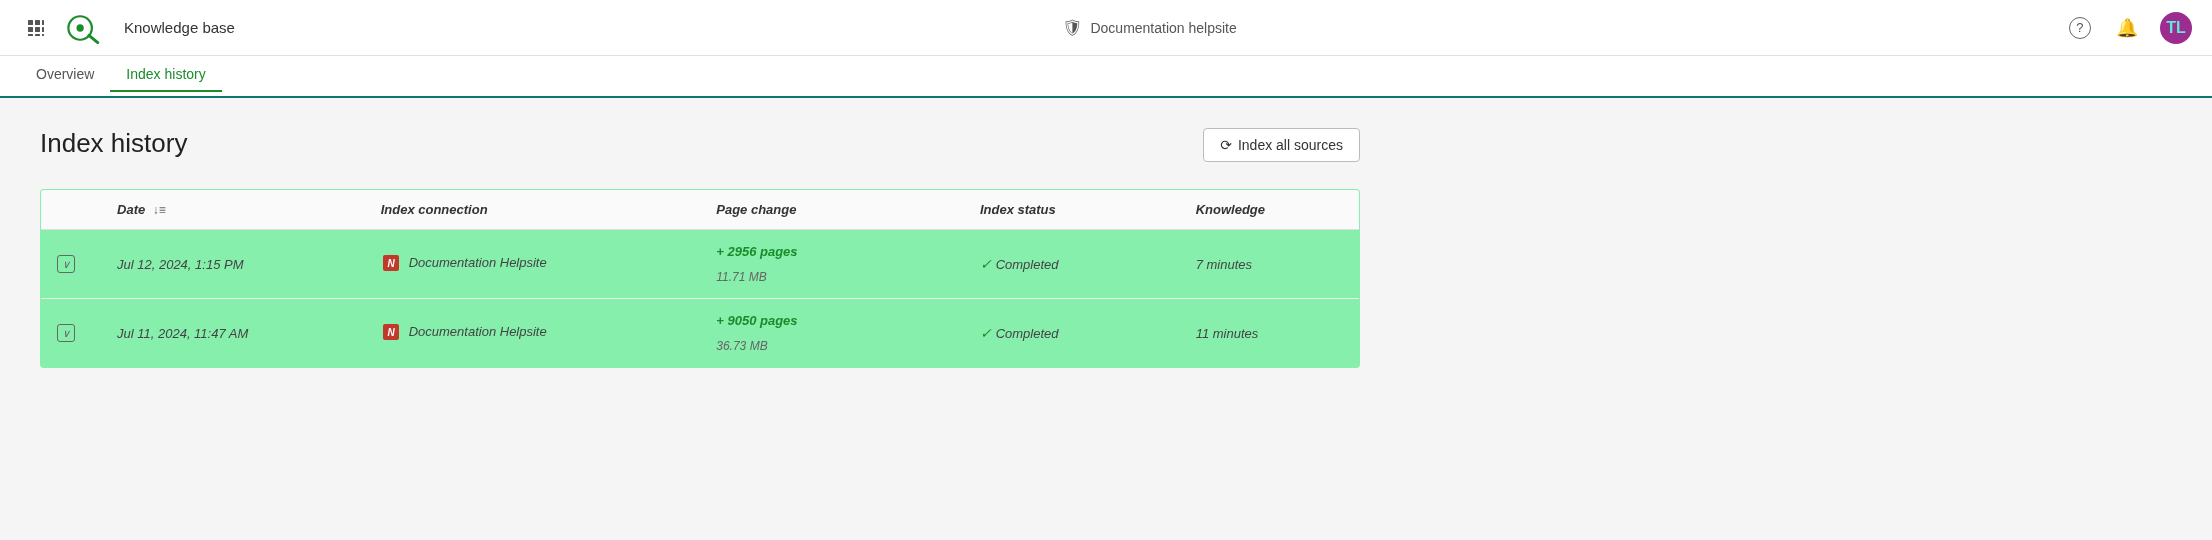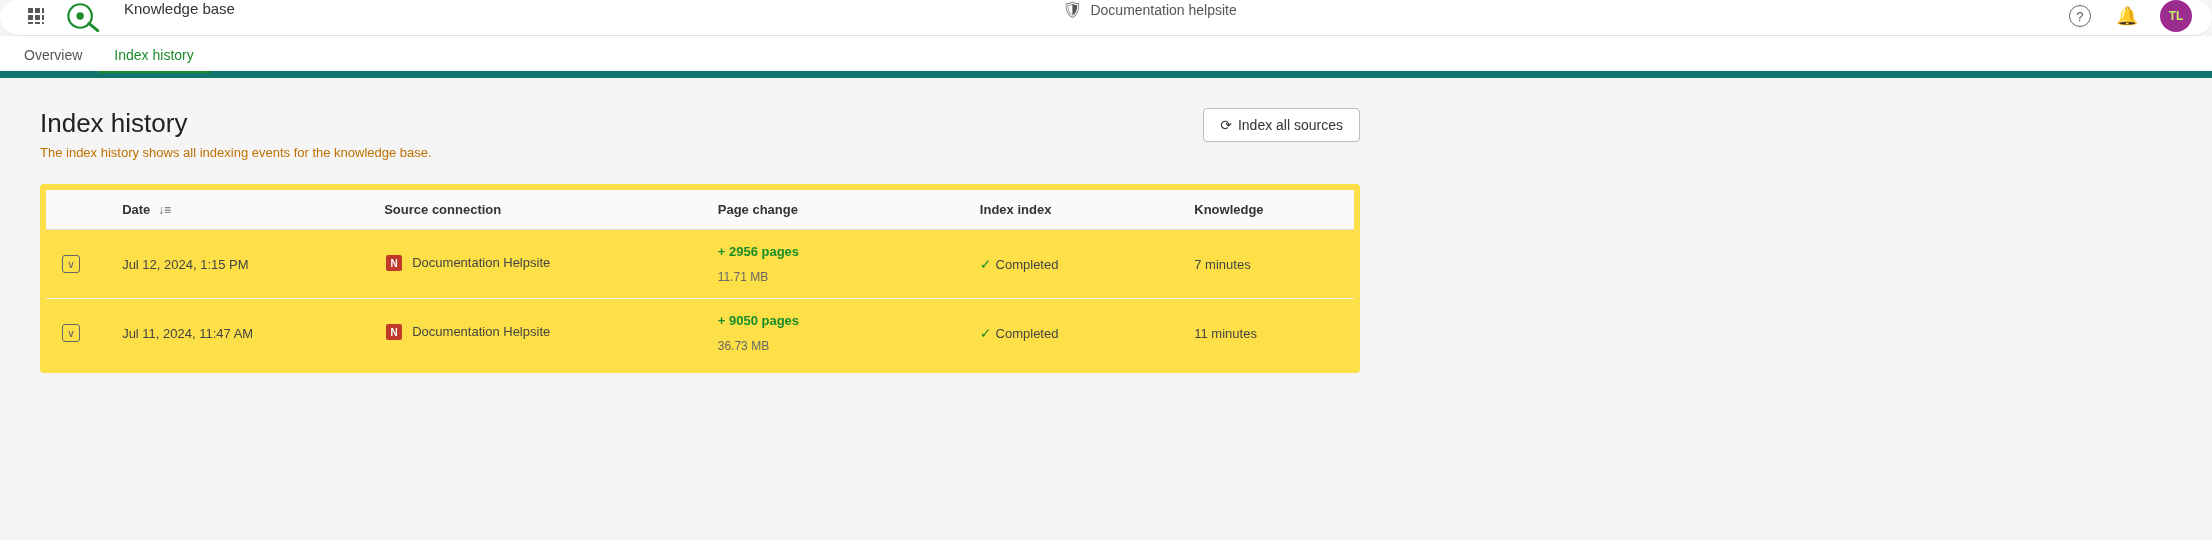--- a/index.html
+++ b/index.html
@@ -1,28 +1,27 @@
 <!DOCTYPE html>
 <html><head>
   <meta charset="utf-8">
   <style>
     * { margin: 0; padding: 0; box-sizing: border-box; }
     body { font-family: 'Segoe UI', Arial, sans-serif; background: #f5f5f5; color: #333; font-size: 14px; }
 
     
     .top-nav {
       display: flex;
-      align-items: flex-start;
+      align-items: center;
       background: #fff;
       padding: 0 20px;
-      height: 36px;
+      height: 56px;
       border-bottom: 1px solid #e0e0e0;
       position: relative;
       z-index: 10;
-      border-radius: 18px;
     }
     .nav-grid-icon {
       margin-right: 12px;
       cursor: pointer;
     }
     .qlik-logo {
       display: flex;
       align-items: center;
       margin-right: 16px;
     }
@@ -45,32 +44,32 @@
       gap: 16px;
       margin-left: auto;
     }
     .nav-icon-btn {
       background: none; border: none; cursor: pointer; color: #555;
       width: 32px; height: 32px; display: flex; align-items: center; justify-content: center;
       border-radius: 50%; font-size: 18px;
     }
     .avatar {
       width: 32px; height: 32px; border-radius: 50%;
-      background: #9c2c8f; color: #bef264;
+      background: #9c2c8f; color: #5eead4;
       display: flex; align-items: center; justify-content: center;
-      font-size: 12px; font-weight: 600; cursor: pointer;
+      font-size: 16px; font-weight: 600; cursor: pointer;
     }
 
     
     .sub-nav {
       display: flex;
-      align-items: center;
+      align-items: flex-start;
       background: #fff;
-      padding: 0 8px;
-      border-bottom: 7px solid #0f766e;
+      padding: 0 20px;
+      border-bottom: 2px solid #0f766e;
       height: 42px;
     }
     .tab-item {
       padding: 10px 16px 8px;
       font-size: 14px;
       color: #555;
       cursor: pointer;
       border-bottom: 2px solid transparent;
       margin-bottom: -2px;
       text-decoration: none;
@@ -116,24 +115,25 @@
       cursor: pointer;
       font-size: 14px;
       color: #333;
       white-space: nowrap;
     }
 
     
     .index-table {
       width: 100%;
       border-collapse: collapse;
-      background: #fde047;
-      border: 6px solid #6d28d9;
+      background: #86efac;
+      border: 1px solid #6d28d9;
       border-radius: 4px;
       overflow: hidden;
+      font-style: italic;
     }
     .index-table th {
       text-align: left;
       padding: 12px 16px;
       font-size: 13px;
       font-weight: 600;
       color: #333;
       border-bottom: 1px solid #ddd;
       background: #fafafa;
     }
@@ -240,39 +240,38 @@
 <div class="sub-nav">
   <a class="tab-item">Overview</a>
   <a class="tab-item active">Index history</a>
 </div>
 
 <div class="main-content">
 
   <div class="page-header">
     <div class="page-header-left">
       <h1 class="page-title">Index history</h1>
-      <p class="page-subtitle">The index history shows all indexing events for the knowledge base.</p>
     </div>
     <button class="index-all-btn">
       <span style="font-size:14px;">⟳</span>
       <span>Index all sources</span>
     </button>
   </div>
 
   <table class="index-table">
     <thead>
       <tr>
         <th class="col-expand"></th>
         <th class="col-date">
           <span>Date</span>
           <span class="sort-icon">↓≡</span>
         </th>
-        <th class="col-source">Source connection</th>
+        <th class="col-source">Index connection</th>
         <th class="col-pagechange">Page change</th>
-        <th class="col-status">Index index</th>
+        <th class="col-status">Index status</th>
         <th class="col-duration">Knowledge</th>
       </tr>
     </thead>
     <tbody>
 
       <tr class="table-row">
         <td>
           <span class="chevron-down">∨</span>
         </td>
         <td>Jul 12, 2024, 1:15 PM</td>

